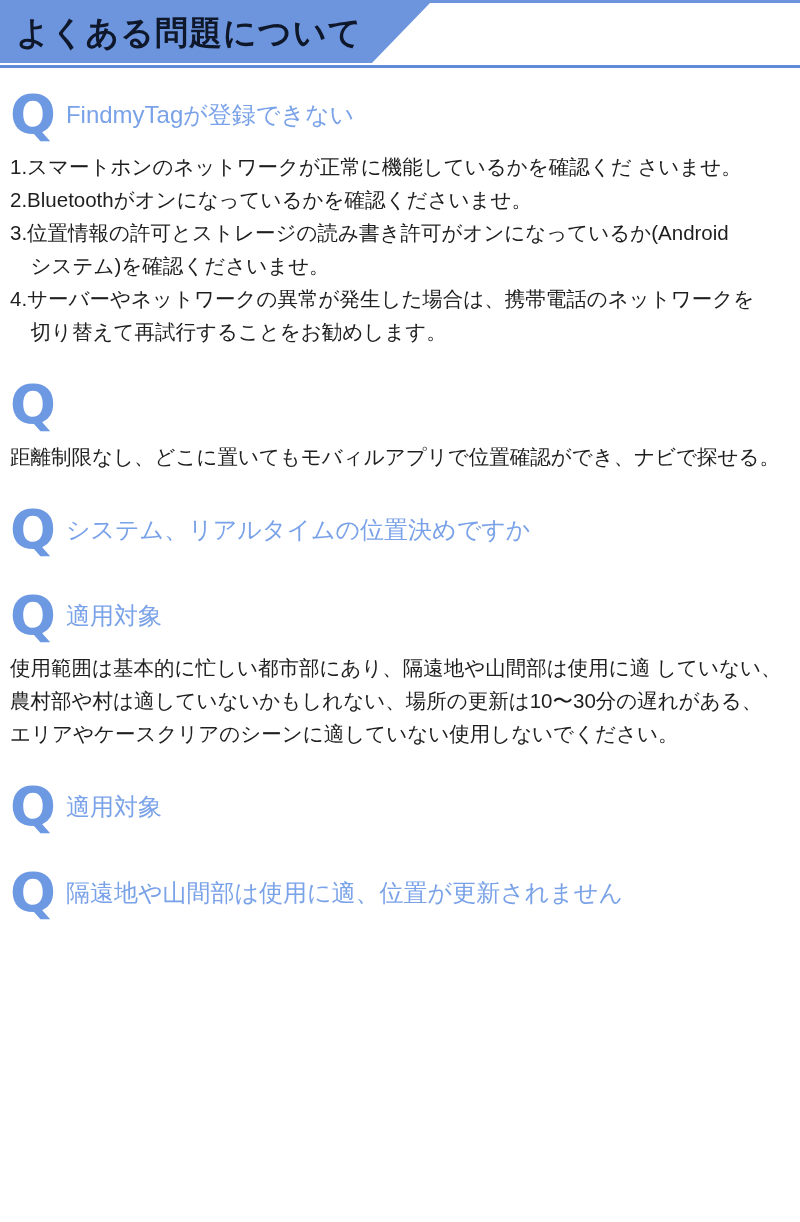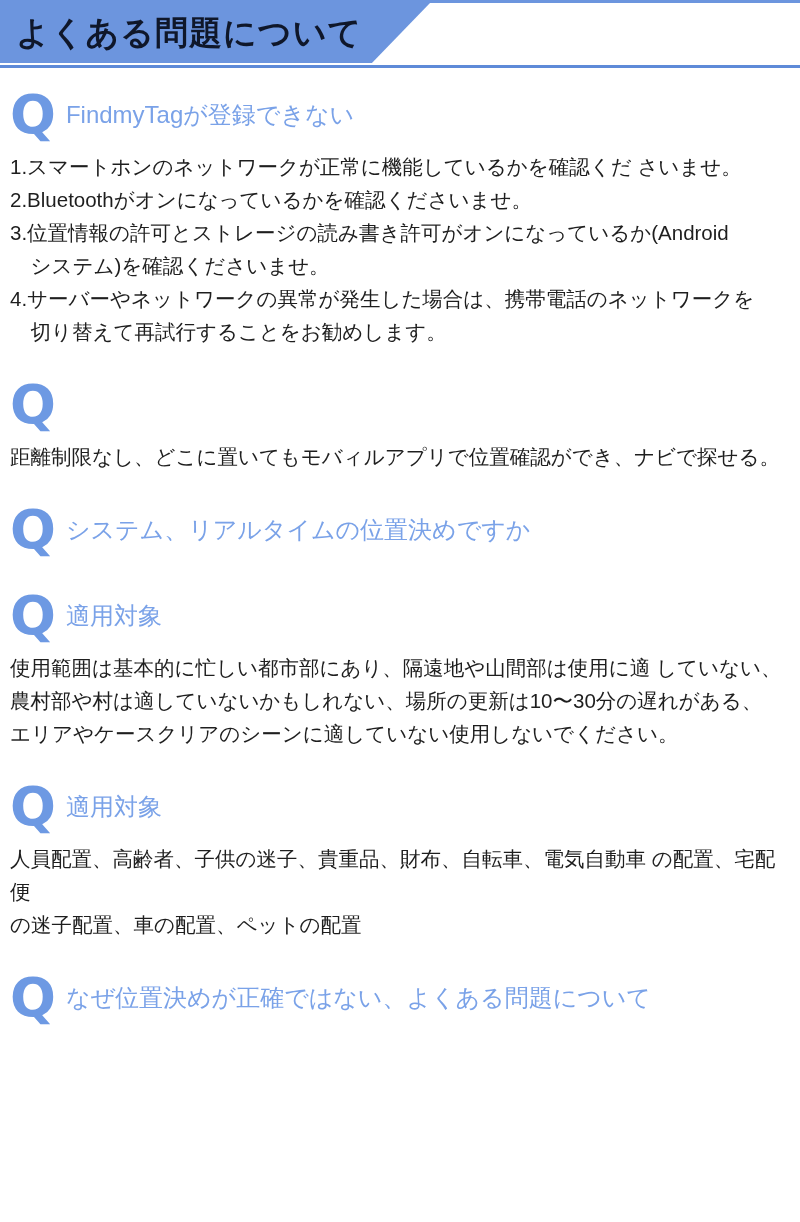--- a/index.html
+++ b/index.html
@@ -111,25 +111,23 @@
     <div class="answer">使用範囲は基本的に忙しい都市部にあり、隔遠地や山間部は使用に適 していない、
 農村部や村は適していないかもしれない、場所の更新は10〜30分の遅れがある、
 エリアやケースクリアのシーンに適していない使用しないでください。</div>
   </section>
 
   <section class="faq-item">
     <div class="q-row">
       <span class="q-icon">Q</span>
       <h2 class="q-title">適用対象</h2>
     </div>
-    <div class="answer">人員配置、高齢者、子供の迷子、貴重品、財布、自転車、電気自動車 の配置、宅配便
-の迷子配置、車の配置、ペットの配置</div>
   </section>
 
   <section class="faq-item">
     <div class="q-row">
       <span class="q-icon">Q</span>
-      <h2 class="q-title">なぜ位置決めが正確ではない、よくある問題について</h2>
+      <h2 class="q-title">隔遠地や山間部は使用に適、位置が更新されません</h2>
     </div>
 
   </section>
 
 </main>
 
 </body></html>

